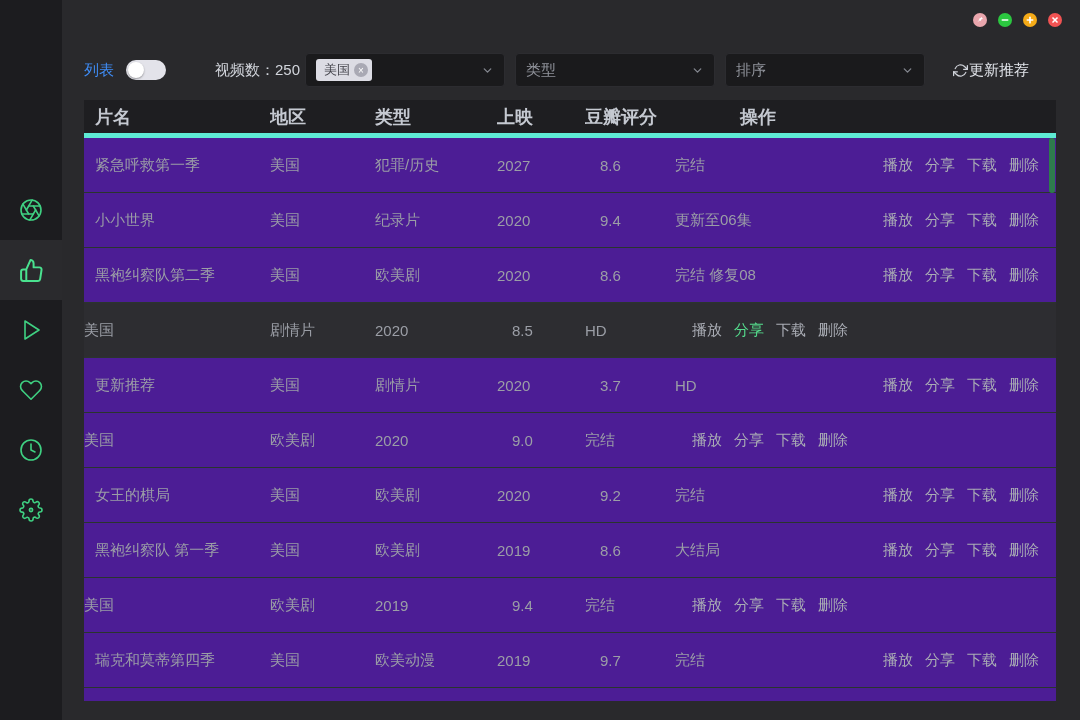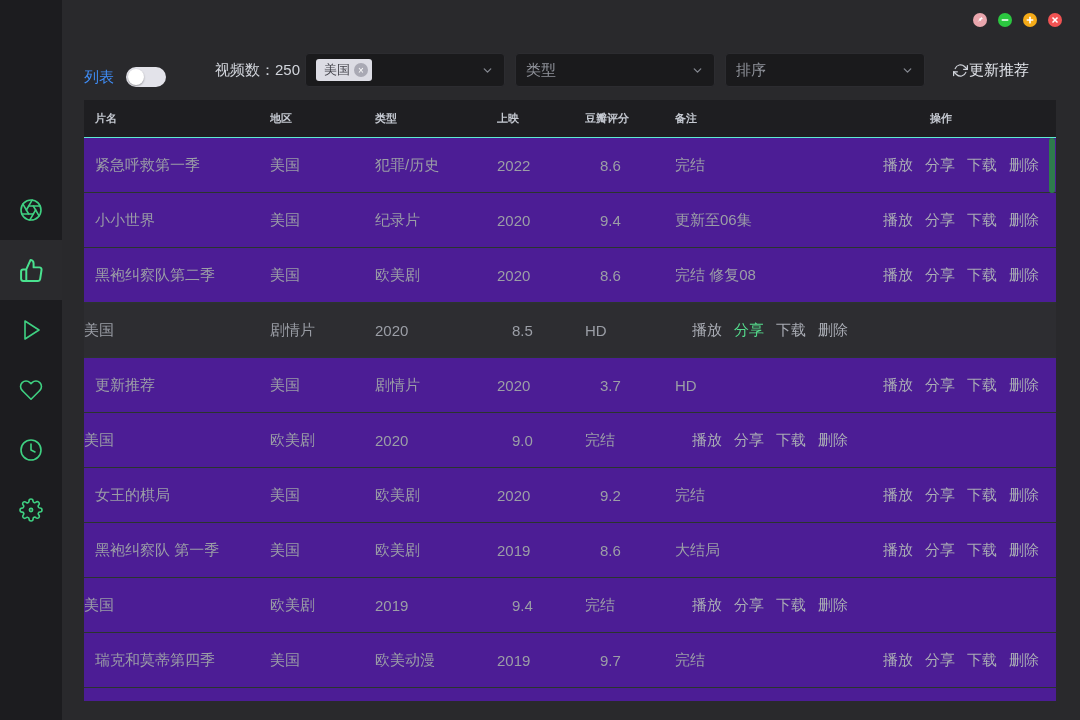--- a/index.html
+++ b/index.html
@@ -21,21 +21,21 @@
 
   
   .win-controls { position:absolute; top:13px; right:18px; display:flex; gap:11px; }
   .win-dot { width:14px; height:14px; border-radius:50%;
     display:flex; align-items:center; justify-content:center;
     color:#fff; font-size:10px; line-height:1; cursor:pointer; }
   .win-dot svg { display:block; }
 
   
   .toolbar { position:absolute; left:62px; top:53px; right:0; height:34px; }
-  .tb-list { position:absolute; left:22px; top:0; height:34px; display:flex; align-items:flex-end; gap:12px; }
+  .tb-list { position:absolute; left:22px; top:0; height:34px; display:flex; align-items:center; gap:12px; }
   .tb-list-label { color:#3f8df7; font-size:15px; }
   .switch { width:40px; height:20px; border-radius:10px; background:#e3e3ea; position:relative; cursor:pointer; }
   .switch-knob { position:absolute; left:2px; top:2px; width:16px; height:16px; border-radius:50%;
     background:#fff; box-shadow:0 1px 2px rgba(0,0,0,.35); }
   .tb-count { position:absolute; left:153px; top:0; height:34px; display:flex; align-items:center;
     color:#d2d5dc; font-size:15px; }
   .select { position:absolute; top:0; width:200px; height:34px; background:#1a1a1c;
     border:1px solid #2c2c30; border-radius:4px; display:flex; align-items:center;
     padding:0 10px; cursor:pointer; }
   .select .chevron { margin-left:auto; }
@@ -49,22 +49,22 @@
     font-size:10px; display:flex; align-items:center; justify-content:center; cursor:pointer; }
   .refresh-btn { position:absolute; left:891px; top:0; height:34px; display:flex; align-items:center;
     gap:1px; color:#e0e3e9; font-size:15px; cursor:pointer; }
   .refresh-btn svg { stroke:#cfd2d9; fill:none; stroke-width:2; stroke-linecap:round; stroke-linejoin:round; }
 
   
   .table { position:absolute; left:84px; top:100px; width:972px; height:601px;
     background:#1e1e21; overflow:hidden; }
   .thead, .trow { display:grid;
     grid-template-columns:186px 105px 122px 88px 90px 190px 1fr; }
-  .thead { height:38px; align-items:center; border-bottom:1px solid #5eead4;
-    color:#c5c9d1; font-size:11px; font-weight:700; }
+  .thead { height:38px; align-items:center; border-bottom:5px solid #5eead4;
+    color:#c5c9d1; font-size:18px; font-weight:700; }
   .trow { height:55px; align-items:center; border-bottom:1px solid #2a352d;
     color:#9b9ea6; font-size:15px; background:#4c1d95; }
   .trow.hl { background:#2d2d31; }
   .cell { padding-left:0; white-space:nowrap; overflow:hidden; }
   .c-title, .h-title { padding-left:11px; }
   .c-rating { padding-left:15px; }
   .h-actions { padding-left:65px; }
   .c-actions { display:flex; justify-content:flex-end; gap:12px; padding-right:17px; }
   .action { color:#a9acb4; cursor:pointer; }
   .action.green { color:#55dc8d; }
@@ -185,29 +185,28 @@
     </div>
   </div>
 
   <div class="table">
     <div class="thead">
       <div class="cell h-title">片名</div>
       <div class="cell">地区</div>
       <div class="cell">类型</div>
       <div class="cell">上映</div>
       <div class="cell">豆瓣评分</div>
-      <div class="cell">备注</div>
       <div class="cell h-actions">操作</div>
     </div>
     <div>
         <div class="trow">
           <div class="cell c-title">紧急呼救第一季</div>
           <div class="cell c-region">美国</div>
           <div class="cell c-type">犯罪/历史</div>
-          <div class="cell c-year">2022</div>
+          <div class="cell c-year">2027</div>
           <div class="cell c-rating">8.6</div>
           <div class="cell c-note">完结</div>
           <div class="cell c-actions">
             <span class="action">播放</span>
             <span class="action">分享</span>
             <span class="action">下载</span>
             <span class="action">删除</span>
           </div>
         </div>
         <div class="trow">

